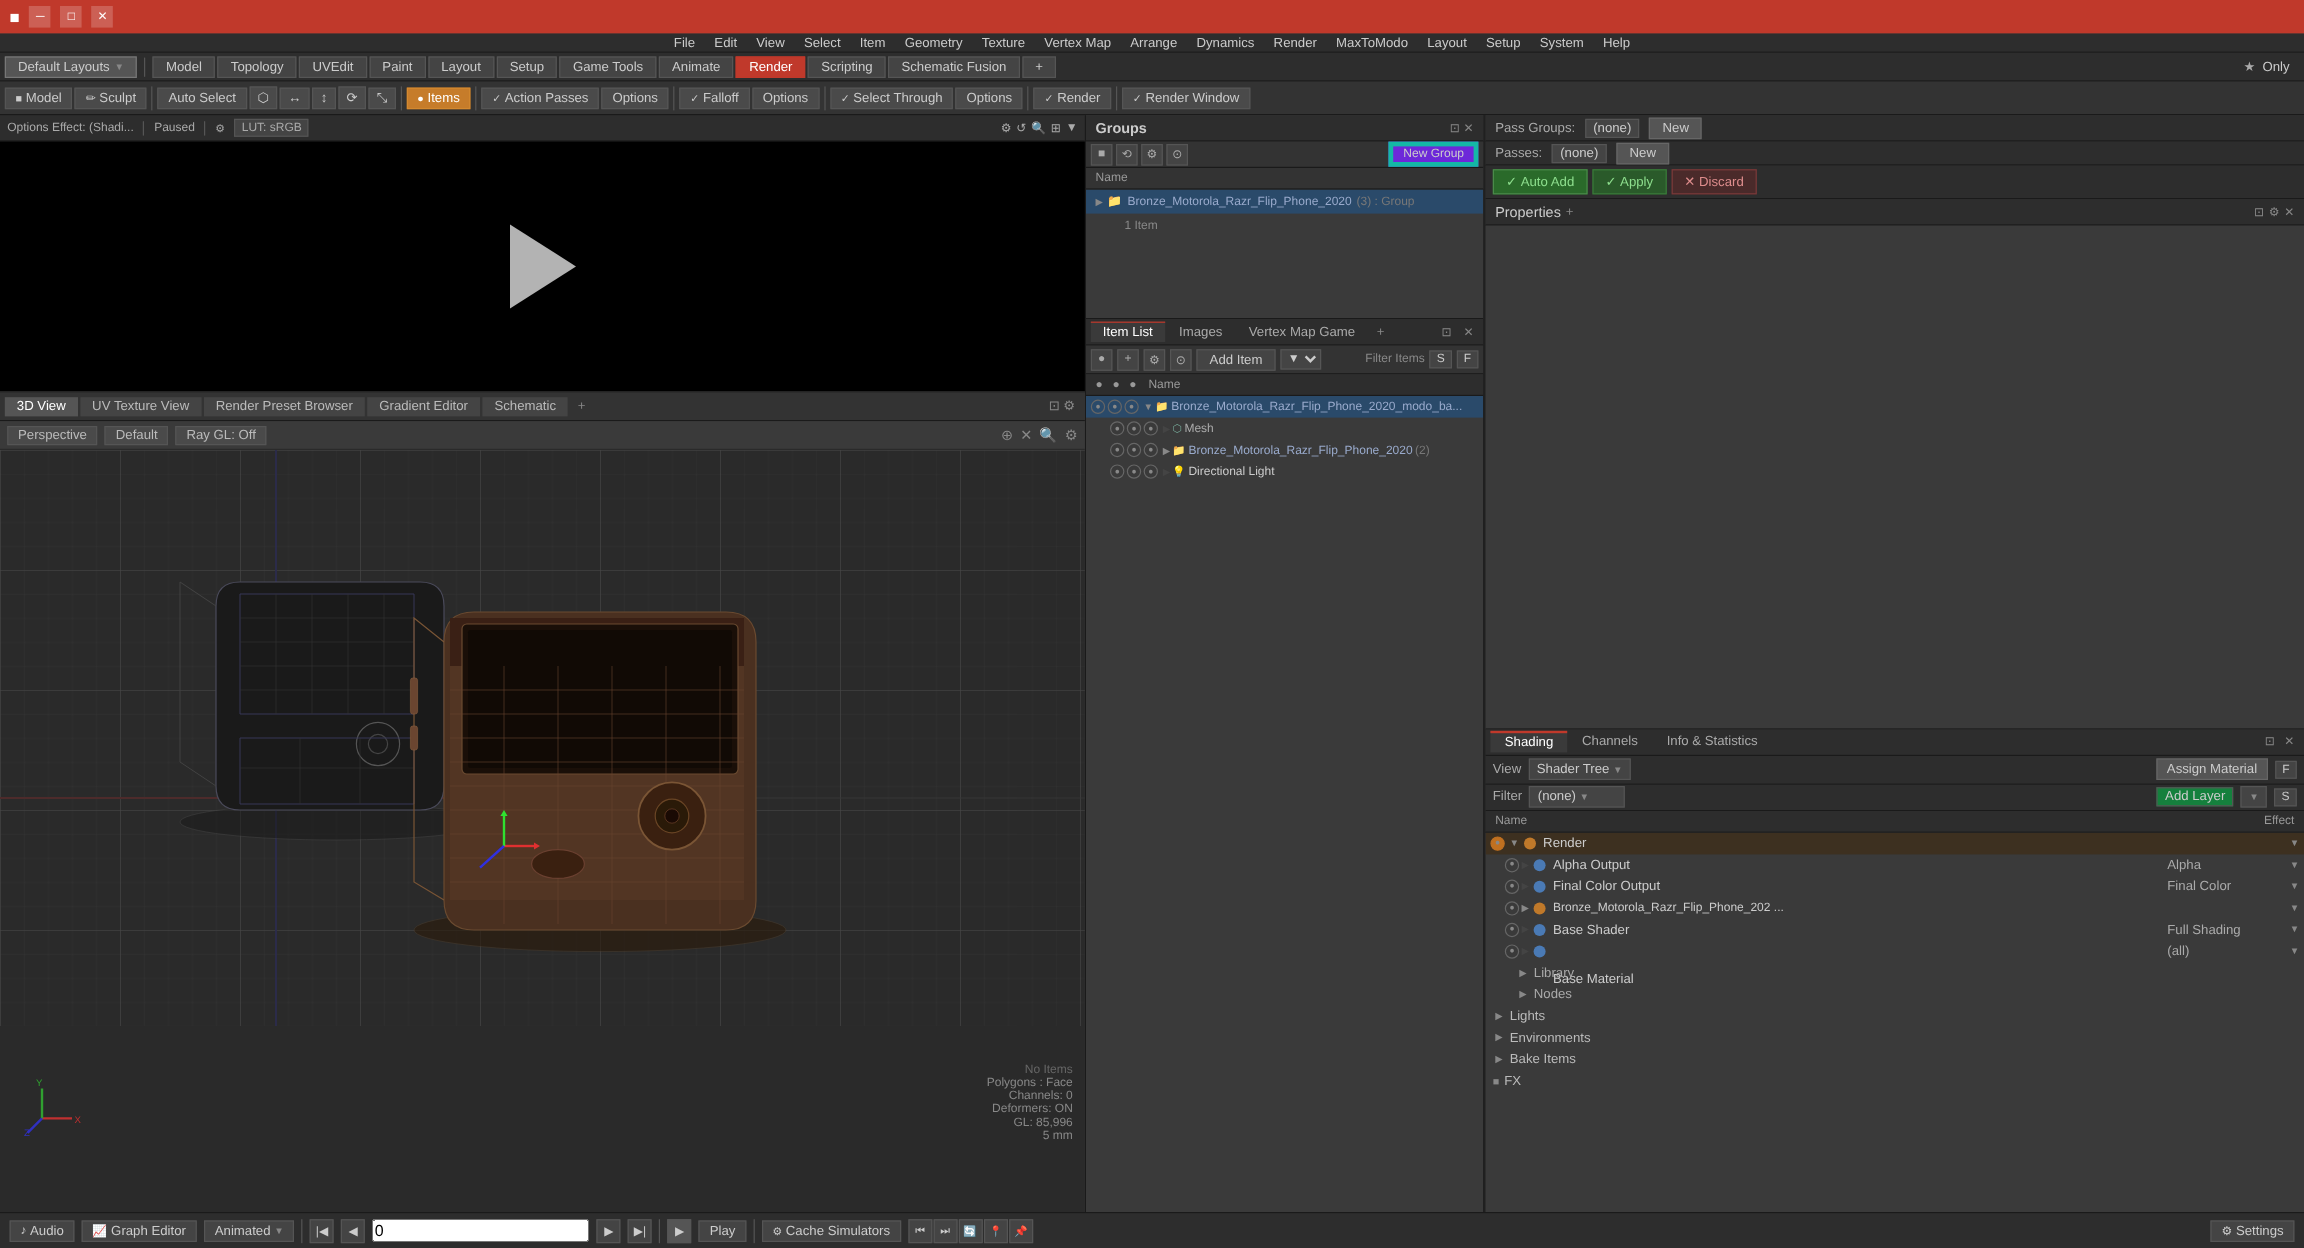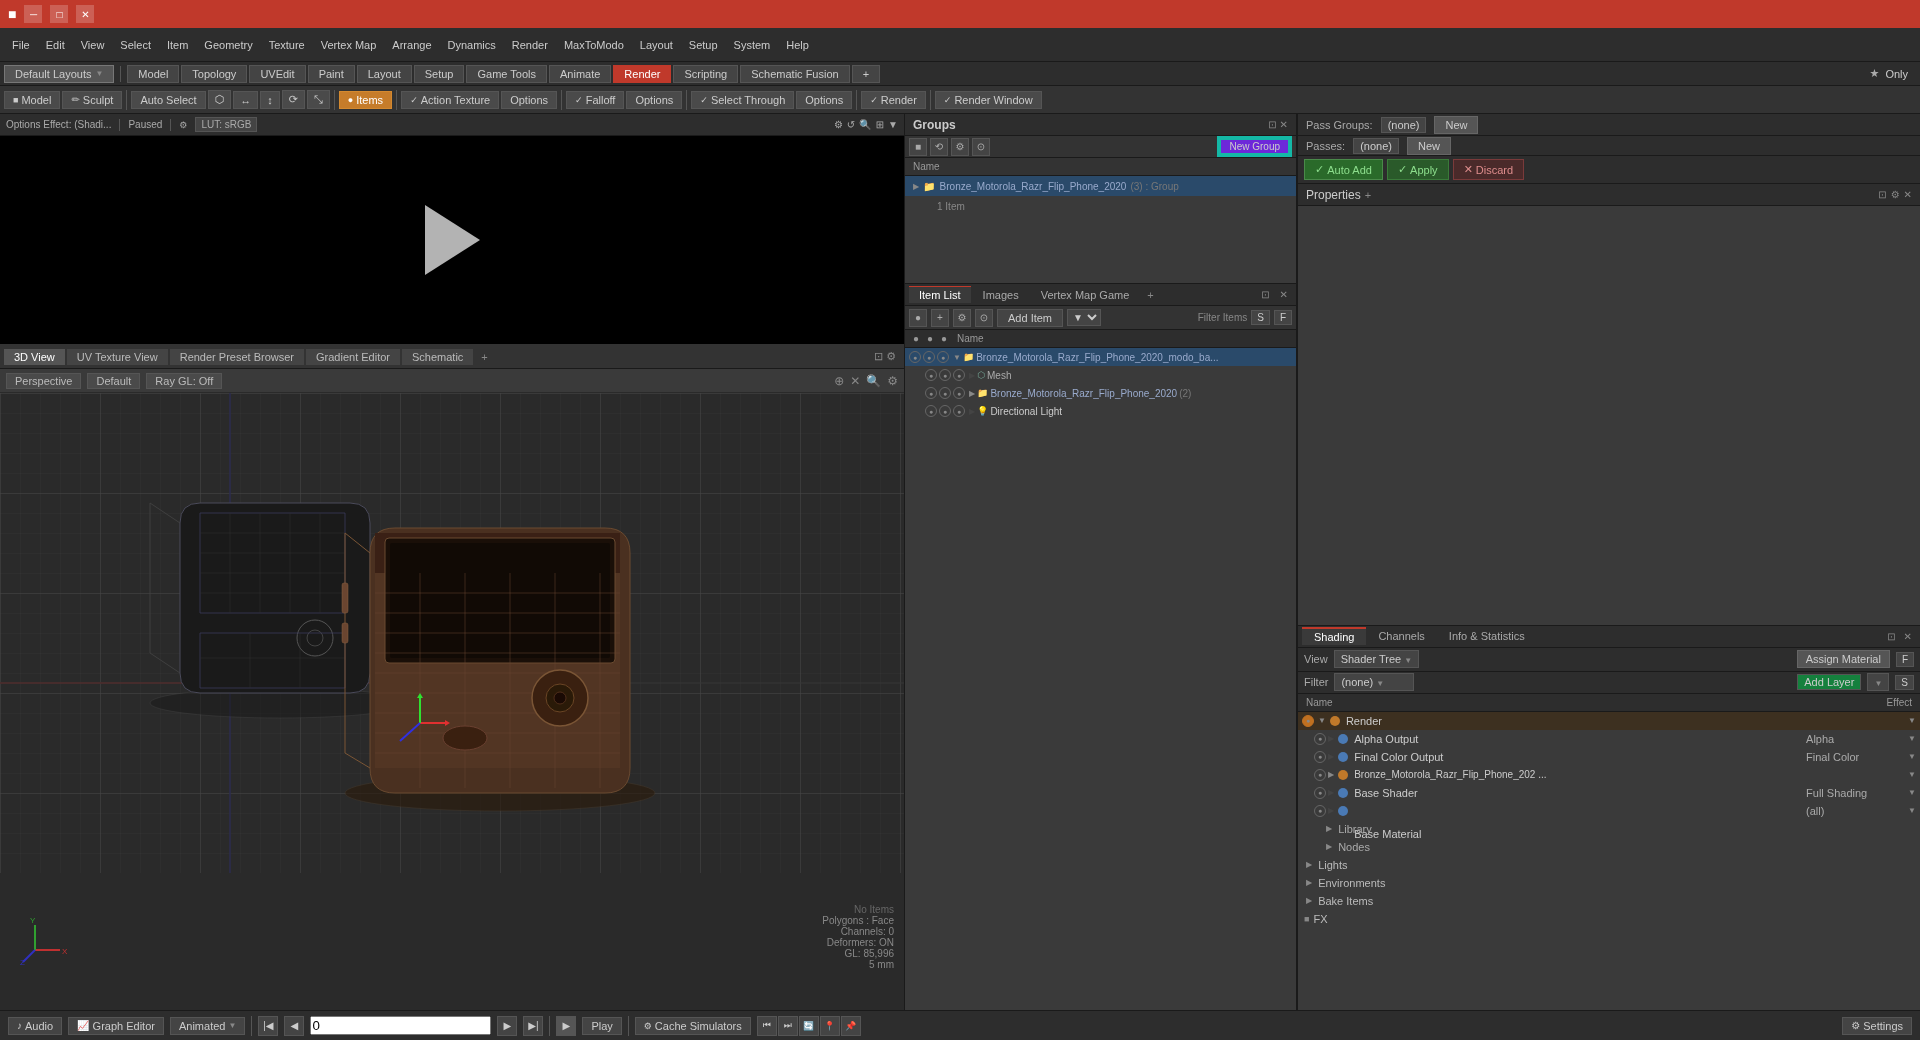--- a/index.html
+++ b/index.html
@@ -29,25 +29,26 @@
     #title-bar .win-btn { 
       width: 18px; height: 18px; 
       background: rgba(255,255,255,0.2); 
       display: flex; align-items: center; justify-content: center;
       cursor: pointer; font-size: 10px; color: white;
     }
 
     
     #menu-bar {
       background: #2d2d2d;
-      height: 34px;
+      height: 16px;
       display: flex;
       align-items: center;
       padding: 0 4px;
       border-bottom: 1px solid #1a1a1a;
+      justify-content: center;
     }
     .menu-item {
       padding: 2px 8px;
       color: #ccc;
       cursor: pointer;
       font-size: 11px;
     }
 
     
     #layout-bar {
@@ -670,21 +671,21 @@
     <span>⤡</span>
   </div>
   <div class="toolbar-sep"></div>
   <div class="toolbar-btn orange" style="display:flex;align-items:center;gap:3px;">
     <span style="font-size:9px;">●</span>
     <span>Items</span>
   </div>
   <div class="toolbar-sep"></div>
   <div class="toolbar-btn" style="display:flex;align-items:center;gap:3px;">
     <span style="font-size:9px;">✓</span>
-    <span>Action Texture</span>
+    <span>Action Passes</span>
   </div>
   <div class="toolbar-btn">
     <span>Options</span>
   </div>
   <div class="toolbar-sep"></div>
   <div class="toolbar-btn" style="display:flex;align-items:center;gap:3px;">
     <span style="font-size:9px;">✓</span>
     <span>Falloff</span>
   </div>
   <div class="toolbar-btn">
@@ -883,21 +884,21 @@
 
       <div id="ruler" style="height:14px;background:#2a2a2a;border-top:1px solid #1a1a1a;display:flex;align-items:center;padding:0 4px;">
         <span style="font-size:9px;color:#666;position:absolute;left:8px;">0</span>
         <span style="font-size:9px;color:#666;position:absolute;left:70px;">25</span>
         <span style="font-size:9px;color:#666;position:absolute;right:8px;">225</span>
         <div style="position:absolute;left:8px;right:8px;height:1px;background:#444;top:7px;"></div>
       </div>
     </div>
   </div>
 
-  <div id="right-column" style="width:392px;flex-shrink:0;display:flex;flex-direction:column;border-right:1px solid #1a1a1a;">
+  <div id="right-column" style="width:332px;flex-shrink:0;display:flex;flex-direction:column;border-right:1px solid #1a1a1a;">
 
     <div id="groups-panel">
       <div id="groups-header">
         <span style="font-size:12px;color:#ccc;font-weight:bold;">Groups</span>
         <div style="display:flex;gap:3px;">
           <span style="cursor:pointer;font-size:10px;color:#888;">⊡</span>
           <span style="cursor:pointer;font-size:10px;color:#888;">✕</span>
         </div>
       </div>
       <div id="groups-toolbar">

